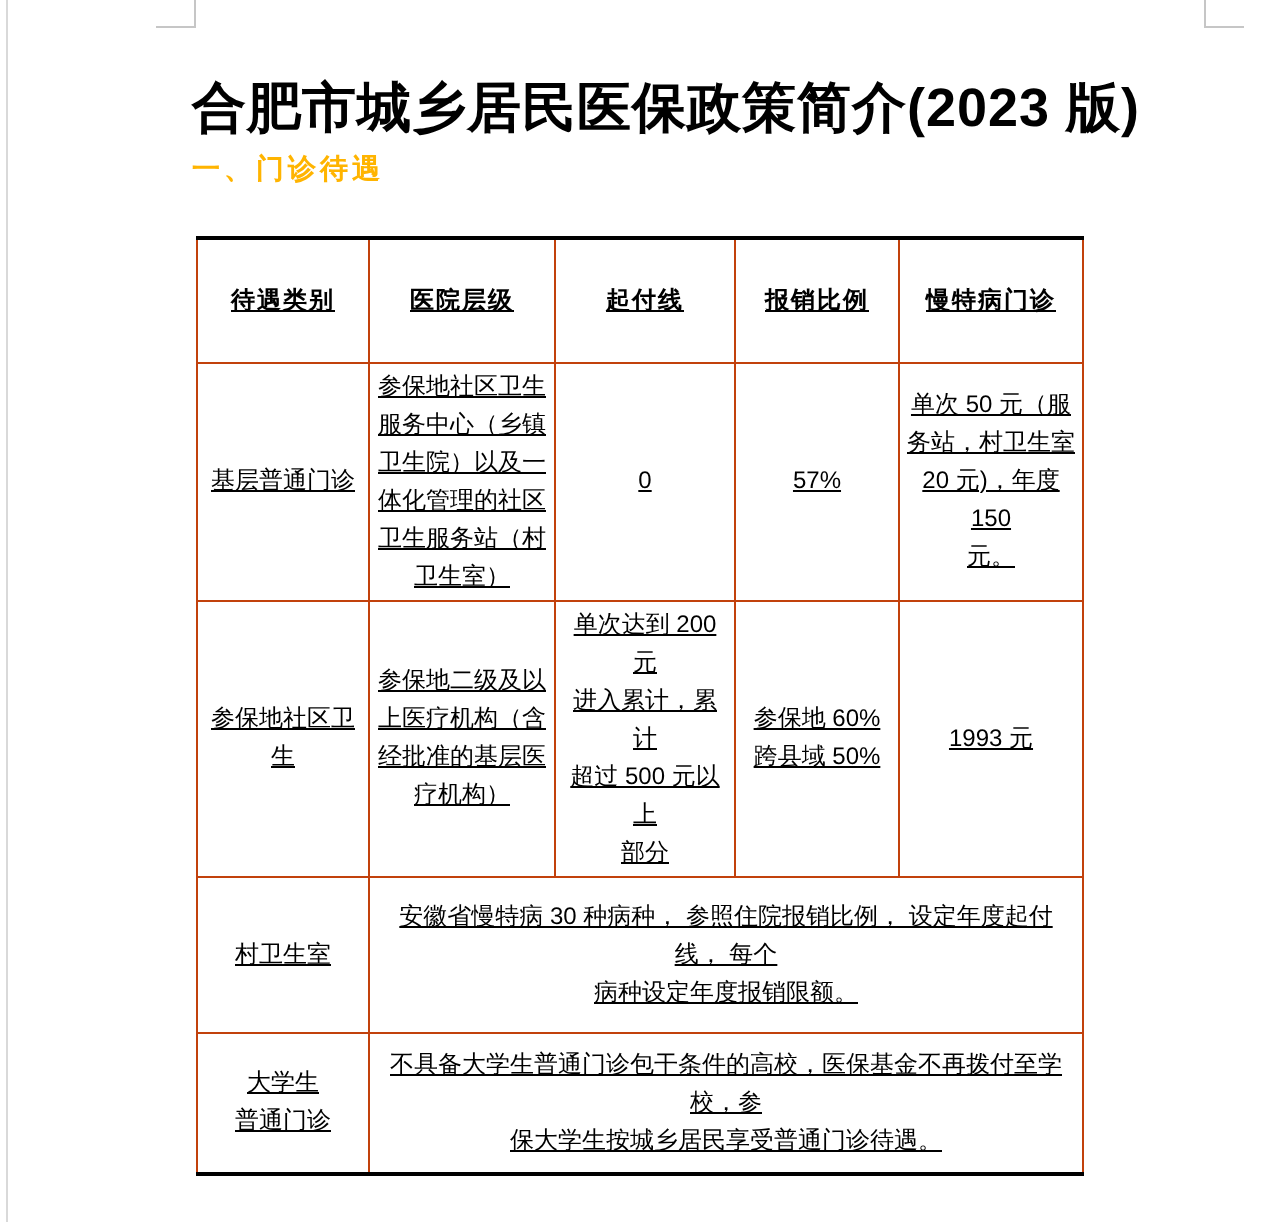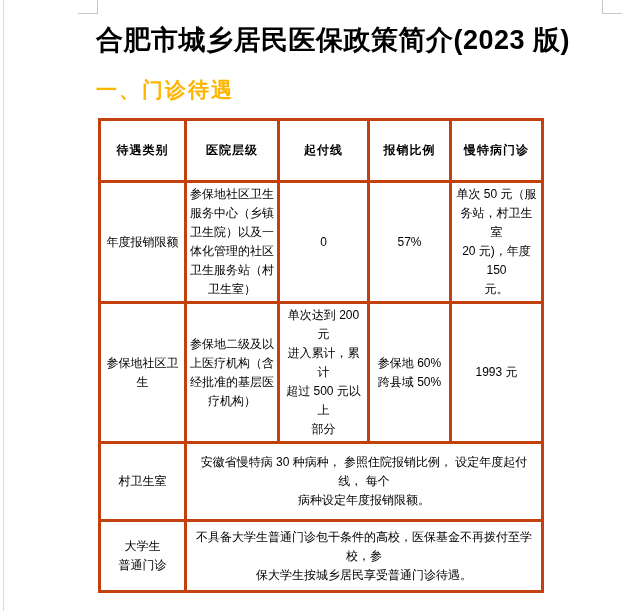--- a/index.html
+++ b/index.html
@@ -21,42 +21,43 @@
   .crop-tl {
     position: absolute; left: 78px; top: 0; width: 20px; height: 14px;
     border-right: 1px solid #c6c6c6; border-bottom: 1px solid #c6c6c6;
   }
   .crop-tr {
     position: absolute; left: 602px; top: 0; width: 20px; height: 14px;
     border-left: 1px solid #c6c6c6; border-bottom: 1px solid #c6c6c6;
   }
 
   .doc-title {
-    position: absolute; left: 96px; top: 22px;
+    position: absolute; left: 96px; top: 36px;
     font-size: 27px; font-weight: bold; white-space: nowrap;
     letter-spacing: 0.5px;
   }
   .section-heading {
     position: absolute; left: 96px; top: 76px;
-    font-size: 21px; font-weight: bold; color: #FFB400;
+    font-size: 14px; font-weight: bold; color: #FFB400;
     letter-spacing: 2px; white-space: nowrap;
   }
 
   table.benefits {
     position: absolute; left: 98px; top: 118px;
     border-collapse: collapse; table-layout: fixed; width: 443px;
     border-top: 2px solid #000; border-bottom: 2px solid #000;
   }
   table.benefits th, table.benefits td {
-    border: 3px solid #c2410c;
+    border: 1px solid #c2410c;
     font-size: 12px; line-height: 19px;
     text-align: center; vertical-align: middle;
     white-space: pre-line;
     padding: 2px 3px;
     font-weight: normal;
+    text-decoration: underline;
   }
   table.benefits th { font-weight: bold; letter-spacing: 1px; }
   tr.tr-h  > * { height: 62px; }
   tr.tr-r1 > * { height: 97px; }
   tr.tr-r2 > * { height: 74px; }
   tr.tr-r3 > * { height: 61px; }
   tr.tr-r4 > * { height: 78px; }
   tr.tr-r5 > * { height: 71px; }
   td.lh16 { line-height: 16px; }
   td.lh18 { line-height: 18px; }
@@ -89,21 +90,21 @@
     <tbody>
       <tr class="tr-h">
         <th>待遇类别</th>
         <th>医院层级</th>
         <th>起付线</th>
         <th>报销比例</th>
         <th>慢特病门诊</th>
       </tr>
 
       <tr class="tr-r1">
-        <td>年度报销限额</td>
+        <td>基层普通门诊</td>
         <td class="lh16">参保地社区卫生
 服务中心（乡镇
 卫生院）以及一
 体化管理的社区
 卫生服务站（村
 卫生室）</td>
         <td class="bold">0</td>
         <td class="bold">57%</td>
         <td>单次 50 元（服
 务站，村卫生室

